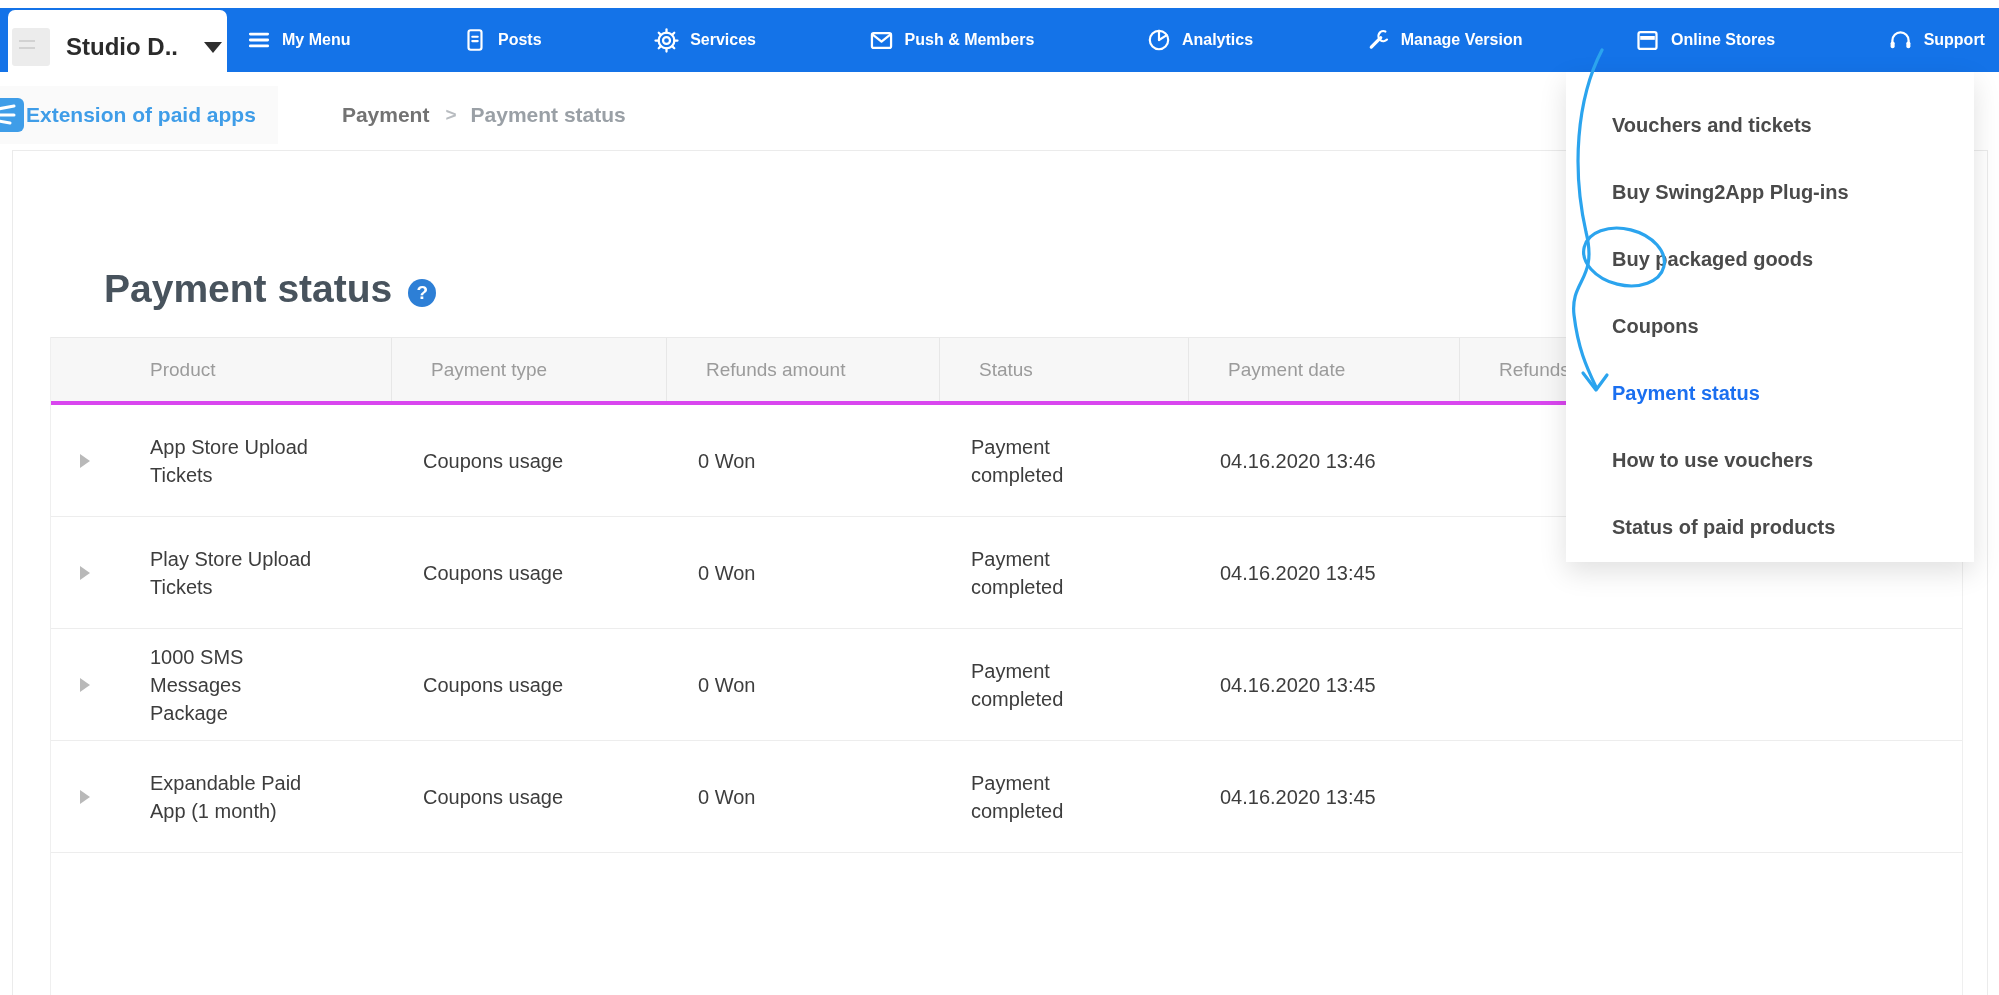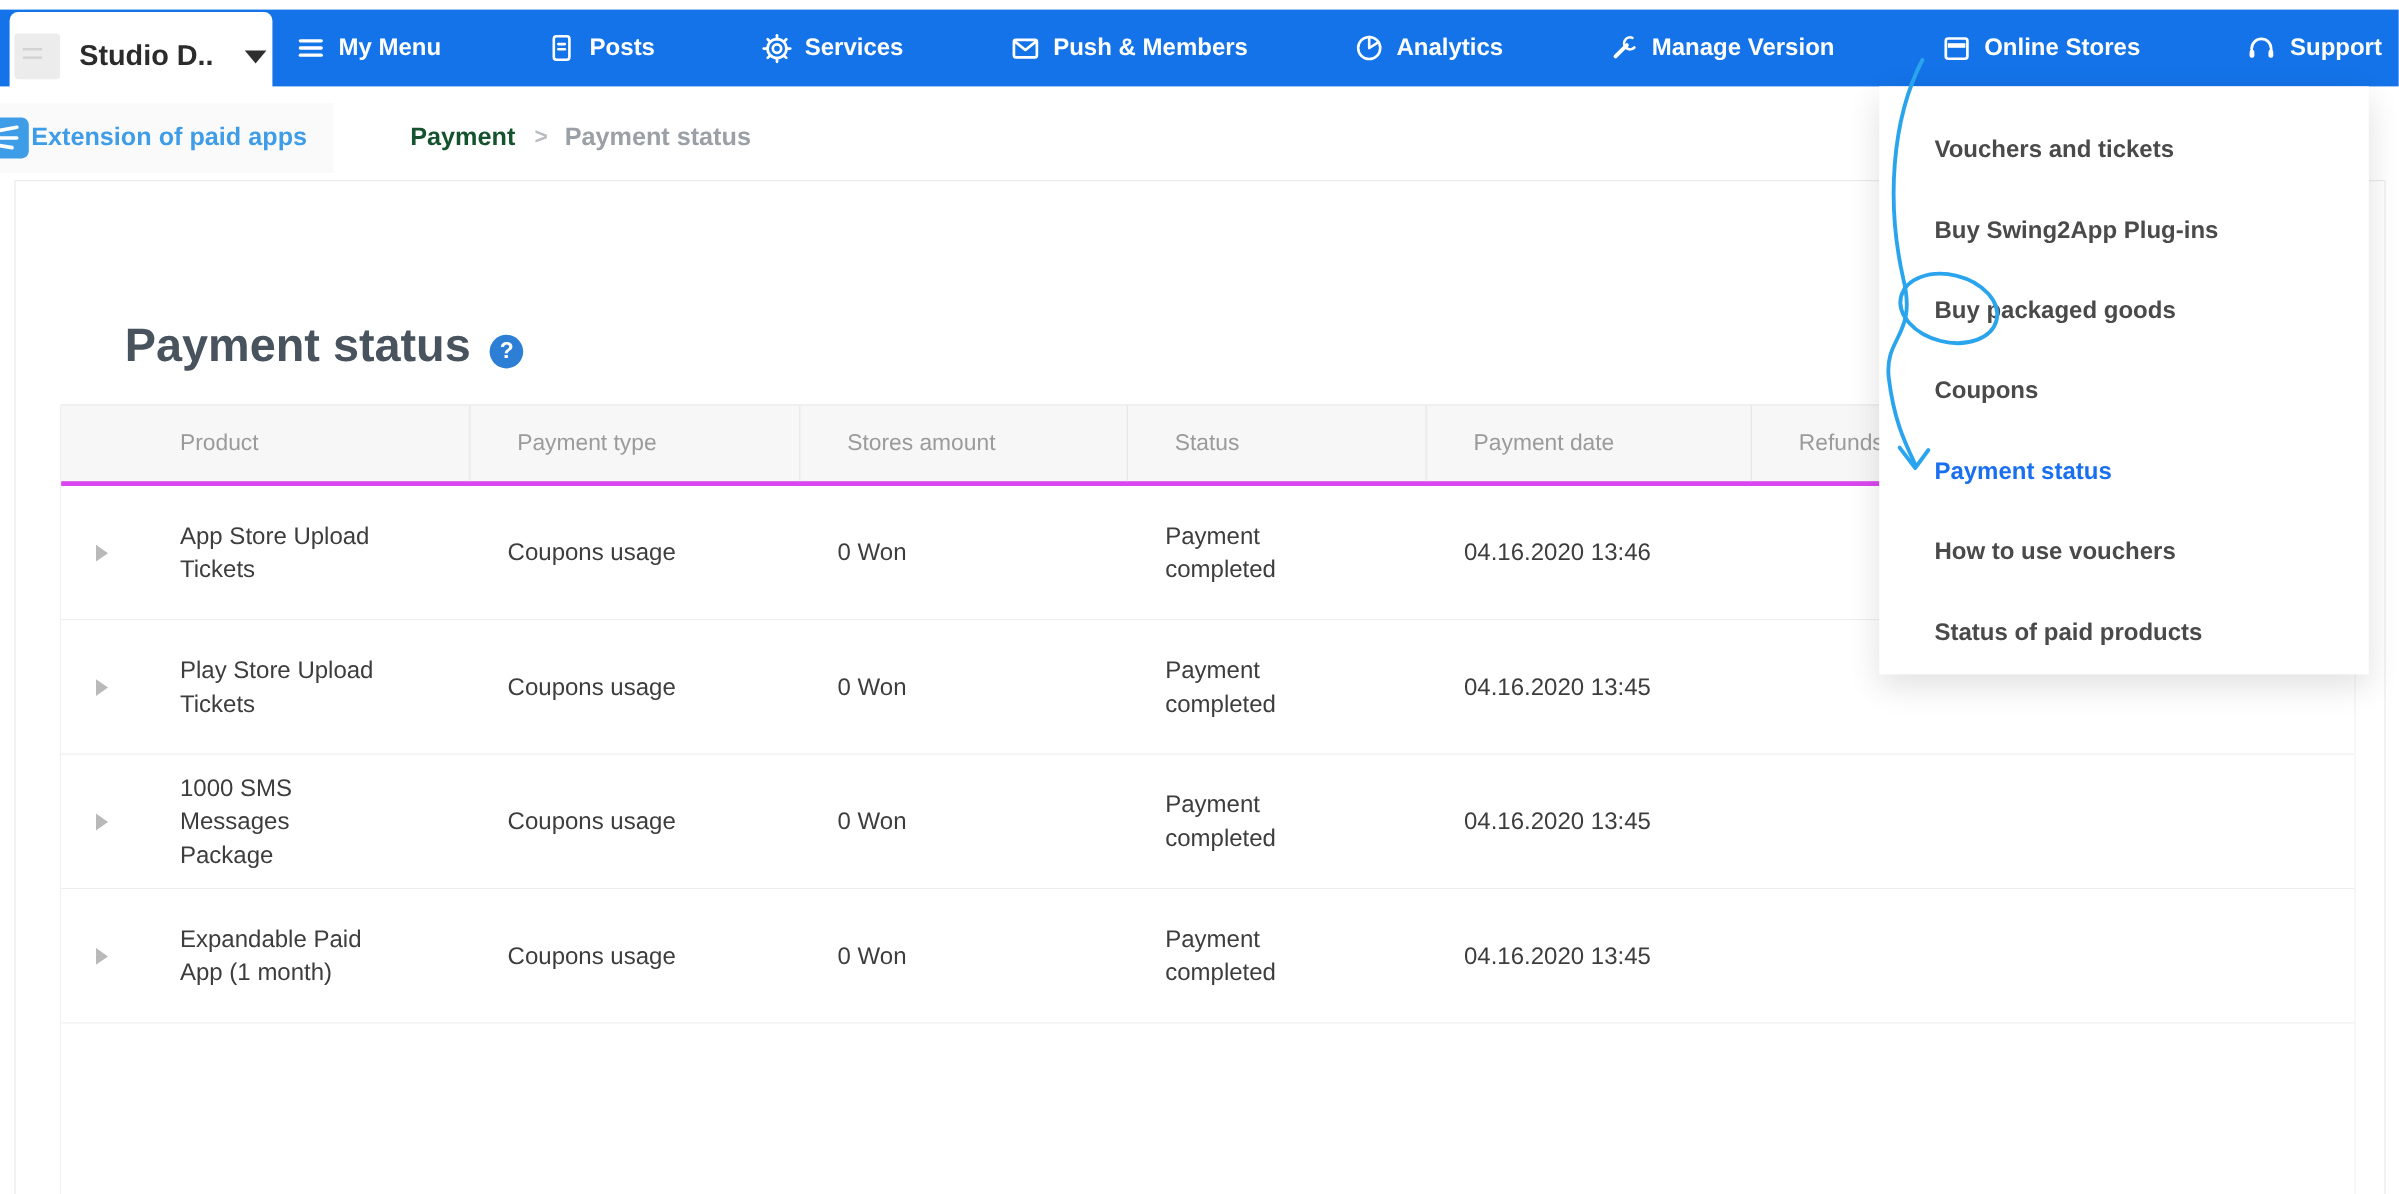--- a/index.html
+++ b/index.html
@@ -20,32 +20,32 @@
   .studio-label { font-size:24px; font-weight:bold; color:#2b2b2b; margin-left:16px;
                   white-space:nowrap; }
   .studio-caret { width:0; height:0; margin-left:26px;
                   border-left:9px solid transparent; border-right:9px solid transparent;
                   border-top:11px solid #2e2e2e; }
 
   .nav-items { position:absolute; left:246px; right:14px; top:8px; height:64px;
                display:flex; align-items:center; justify-content:space-between;
                z-index:2; }
   .nav-item { display:flex; align-items:center; gap:10px; color:#fff;
-              font-size:20px; font-weight:bold; white-space:nowrap; cursor:pointer; }
+              font-size:16px; font-weight:bold; white-space:nowrap; cursor:pointer; }
   .nav-item svg { display:block; }
 
   
   .breadcrumb { position:absolute; left:0; top:86px; width:100%; height:58px;
                 display:flex; align-items:center; background:#fff; }
   .crumb-chip { display:flex; align-items:center; height:100%; background:#fafafa;
                 padding-right:22px; }
   .crumb-badge { margin-left:-12px; flex:0 0 auto; }
   .crumb-link { font-size:21px; font-weight:bold; color:#3f9de8; 
                 cursor:pointer; }
-  .crumb-section { font-size:21px; font-weight:bold; color:#14532d; margin-left:64px; }
+  .crumb-section { font-size:21px; font-weight:bold; color:#737373; margin-left:64px; }
   .crumb-sep { font-size:19px; font-weight:bold; color:#b8bcc0; margin-left:16px; }
   .crumb-current { font-size:21px; font-weight:bold; color:#9aa0a6; margin-left:14px; }
 
   
   .card { position:absolute; left:12px; top:150px; width:1976px; height:900px;
           background:#fff; border:1px solid #ebebeb; }
   .page-title-row { position:absolute; left:91px; top:116px; display:flex;
                     align-items:center; gap:16px; }
   .page-title { font-size:39px; font-weight:bold; color:#48535d; }
   .help-badge { width:28px; height:28px; border-radius:50%; background:#2d7fd6;
@@ -217,21 +217,21 @@
     <span class="page-title">Payment status</span>
     <span class="help-badge">?</span>
   </div>
 
   <div class="ptable">
 
     <div class="thead">
       <div class="th c0"></div>
       <div class="th c1">Product</div>
       <div class="th c2 sep">Payment type</div>
-      <div class="th c3 sep">Stores amount</div>
+      <div class="th c3 sep">Refunds amount</div>
       <div class="th c4 sep">Status</div>
       <div class="th c5 sep">Payment date</div>
       <div class="th c6 sep">Refunds</div>
     </div>
 
     <div class="trow">
       <div class="td c0">
           <div class="expand-tri"></div>
         </div>
       <div class="td c1">

